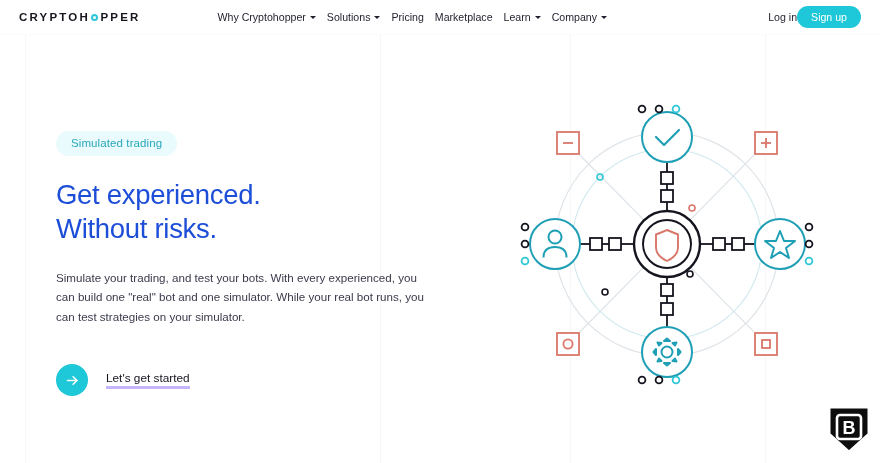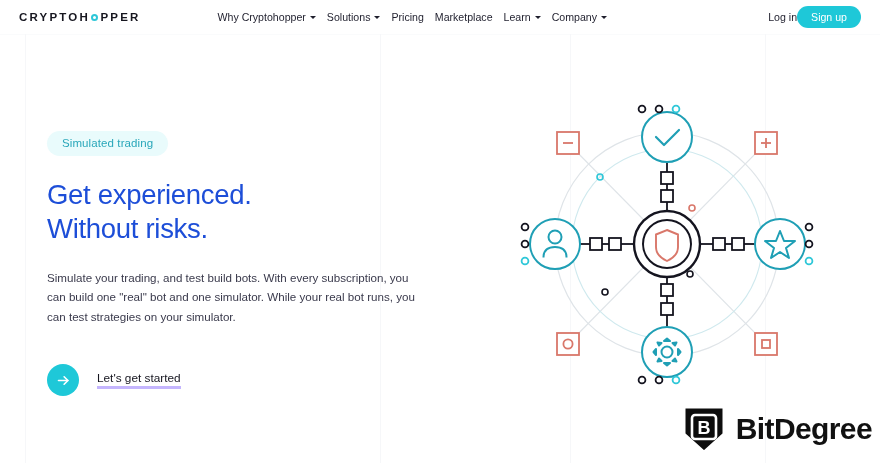--- a/index.html
+++ b/index.html
@@ -48,21 +48,21 @@
     align-items:center; 
   }
   .login { font-size:10.6px; color:#1f1f2d; cursor:pointer; }
   .signup {
     background:#1ec8d8; color:#fff; font-size:10.6px;
     border:none; border-radius:12px; padding:5px 14px;
     cursor:pointer; font-family:inherit;
   }
 
   
-  .left { position:absolute; left:47px; top:131px; width:420px; }
+  .left { position:absolute; left:56px; top:131px; width:420px; }
   .badge {
     display:inline-block; background:#e9fbfc; color:#2aa7ba;
     font-size:11.5px; border-radius:13px; padding:6px 15px 7px;
     letter-spacing:.1px;
   }
   h1.headline {
     margin-top:22px; font-size:27.5px; line-height:1.23;
     font-weight:normal; color:#1d4ed8; letter-spacing:-.3px;
   }
   p.body-copy {
@@ -142,21 +142,21 @@
 </div>
 
 <div class="left">
   <div class="badge">Simulated trading</div>
 
   <h1 class="headline">
     <span>Get experienced.</span><br>
     <span>Without risks.</span>
   </h1>
 
-  <p class="body-copy">Simulate your trading, and test build bots. With every subscription, you can build one "real" bot and one simulator. While your real bot runs, you can test strategies on your simulator.</p>
+  <p class="body-copy">Simulate your trading, and test your bots. With every experienced, you can build one "real" bot and one simulator. While your real bot runs, you can test strategies on your simulator.</p>
 
   <div class="cta">
     <span class="cta-circle">
       <svg width="15" height="15" viewBox="0 0 24 24" fill="none" stroke="#ffffff" stroke-width="2.6" stroke-linecap="round" stroke-linejoin="round">
         <line x1="4" y1="12" x2="19" y2="12"></line>
         <polyline points="13 6 19 12 13 18"></polyline>
       </svg>
     </span>
     <span class="cta-label">Let's get started</span>
   </div>
@@ -281,14 +281,13 @@
 
 </svg>
 </div>
 
 <div class="watermark">
   <svg width="46" height="52" viewBox="0 0 46 52">
     <path d="M3 4 H43 V31 L23 49 L3 31 Z" fill="#0d0d0d" stroke="#ffffff" stroke-width="3"></path>
     <rect x="11" y="12" width="24" height="24" rx="3" fill="none" stroke="#ffffff" stroke-width="2.6"></rect>
     <text x="23" y="31" font-family="'Liberation Sans',sans-serif" font-size="18" font-weight="bold" fill="#ffffff" text-anchor="middle">B</text>
   </svg>
-  <span class="wm-text">BitDegree</span>
 </div>
 
 </body></html>

